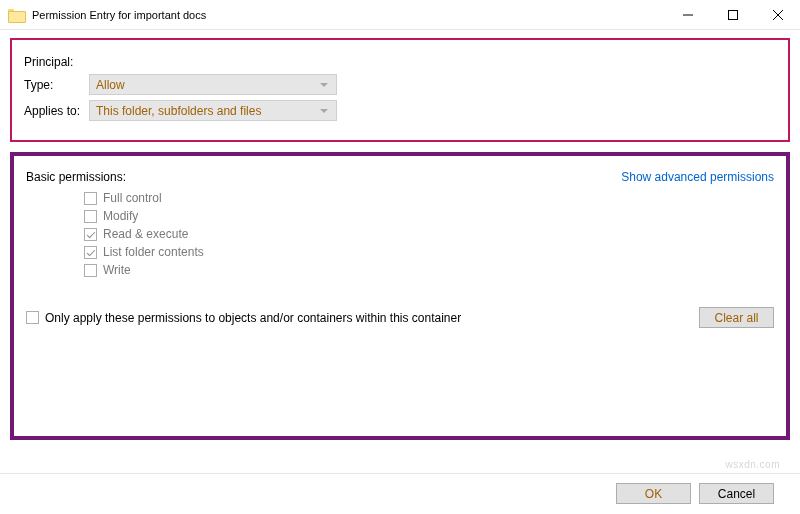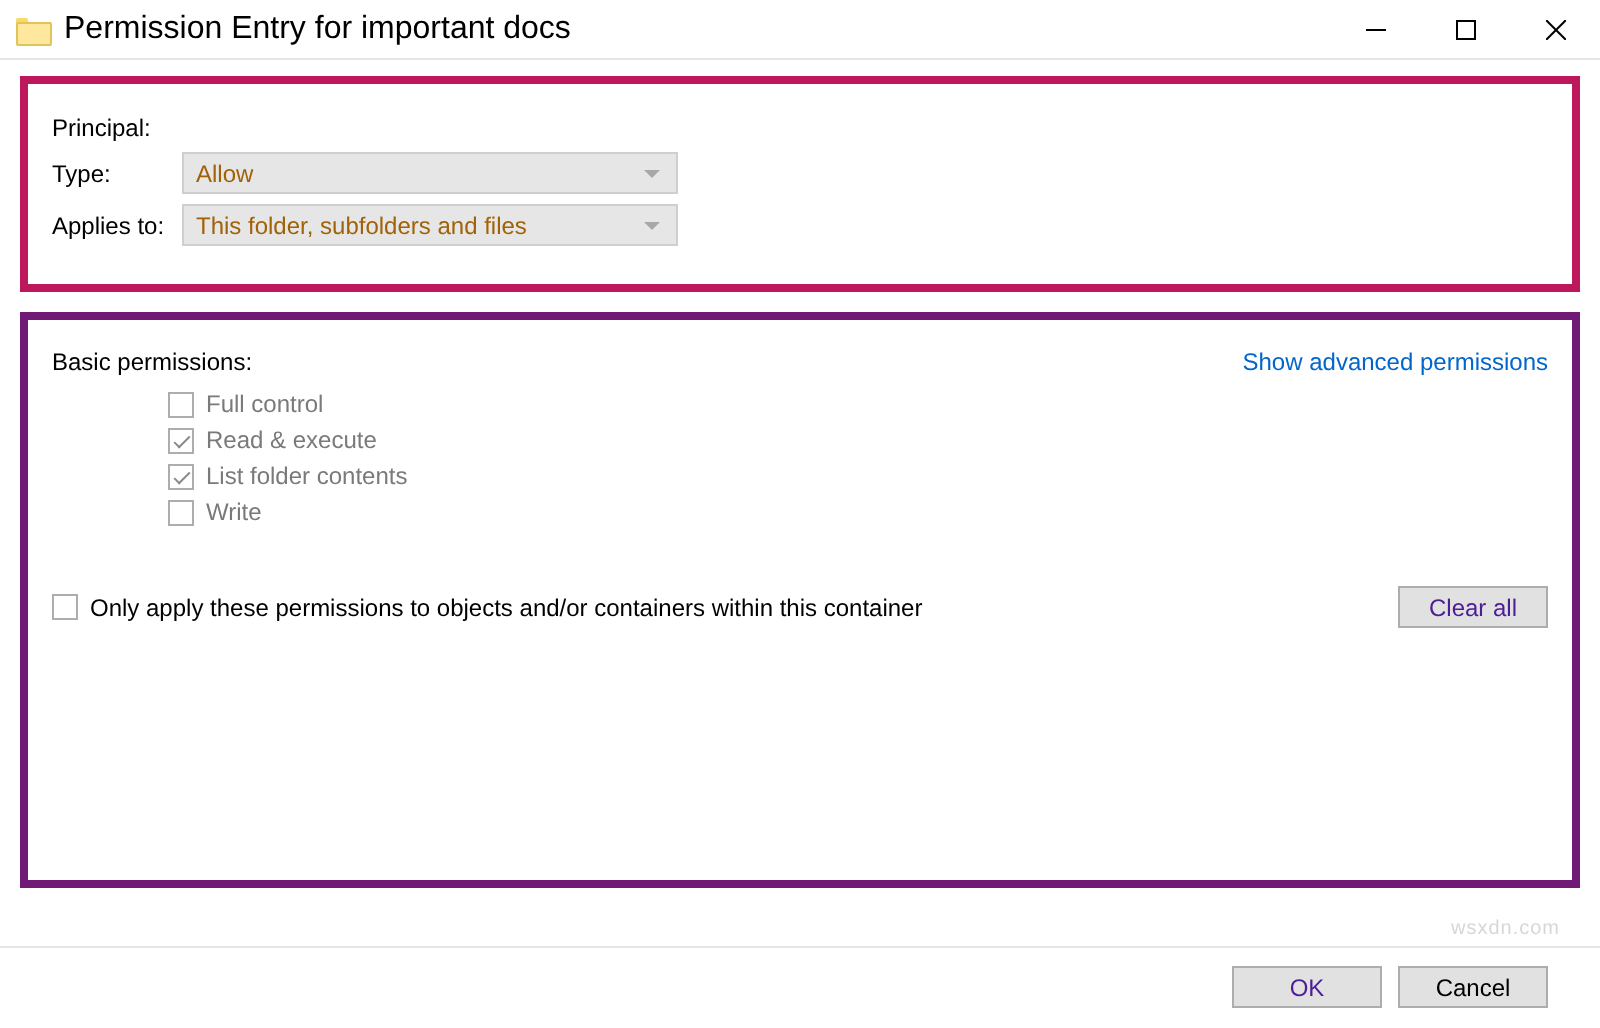--- a/index.html
+++ b/index.html
@@ -1,41 +1,41 @@
 <!DOCTYPE html>
 <html><head>
   <meta charset="utf-8">
   <style>
     * { box-sizing: border-box; font-family: "Segoe UI", Tahoma, sans-serif; }
     body { margin: 0; background: #fff; width: 800px; height: 514px; overflow: hidden; font-size: 12px; color: #000; }
     .titlebar { display: flex; align-items: center; height: 30px; padding: 0 0 0 8px; background: #fff; border-bottom: 1px solid #e5e5e5; }
     .titlebar .folder-icon { width: 16px; height: 12px; margin-right: 8px; position: relative; }
     .titlebar .folder-icon::before { content:""; position:absolute; left:0; top:0; width:6px; height:3px; background:#fdd869; border-radius:1px 1px 0 0;}
     .titlebar .folder-icon::after { content:""; position:absolute; left:0; top:2px; width:16px; height:10px; background:#ffe79e; border:1px solid #e0c458; border-radius:1px;}
-    .titlebar .title { flex: 1; font-size: 16px; }
+    .titlebar .title { flex: 1; font-size: 11px; }
     .sysbtns { display: flex; }
     .sysbtn { width: 45px; height: 30px; display:flex; align-items:center; justify-content:center; }
     .sysbtn svg { width: 10px; height: 10px; stroke:#000; stroke-width:1; fill:none; }
     .content { padding: 8px 10px; }
-    .panel { border: 4px solid #be185d; padding: 10px 12px 14px 12px; margin-bottom: 10px; }
+    .panel { border: 2px solid #be185d; padding: 10px 12px 14px 12px; margin-bottom: 10px; }
     .row { display:flex; align-items:center; margin: 5px 0; }
     .lbl { width: 65px; color:#000; }
     .principal-link { color:#0066cc; padding:2px 6px; border:2px solid #d51616; }
     .combo { width: 248px; height:21px; background:#e6e6e6; border:1px solid #cfcfcf; display:flex; align-items:center; padding:0 6px; color:#a16207; position:relative; }
     .combo::after { content:""; position:absolute; right:8px; top:8px; border-left:4px solid transparent; border-right:4px solid transparent; border-top:4px solid #a7a7a7;}
     .panel2 { border:4px solid #701a75; padding: 14px 12px 18px 12px; height: 288px; }
     .perm-head { display:flex; justify-content:space-between; margin-bottom:6px; }
     .show-adv { color:#0066cc; }
     .perm-list { margin-left: 58px; }
     .perm { display:flex; align-items:center; margin:1px 0; color:#7a7a7a; line-height:17px; }
     .chk { width:13px; height:13px; border:1px solid #adadad; margin-right:6px; background:#fff; display:flex; align-items:center; justify-content:center; }
     .chk.checked::after { content:""; width:7px; height:3px; border-left:1.5px solid #8a8a8a; border-bottom:1.5px solid #8a8a8a; transform:rotate(-45deg); margin-top:-2px; }
     .apply-row { display:flex; justify-content:space-between; align-items:center; margin-top:28px; }
     .apply-left { display:flex; align-items:flex-start; }
-    .btn { width:75px; height:21px; border:1px solid #adadad; background:#e1e1e1; color:#4c1d95; display:flex; align-items:center; justify-content:center; }
+    .btn { width:75px; height:21px; border:1px solid #adadad; background:#e1e1e1; color:#a16207; display:flex; align-items:center; justify-content:center; }
     .footer { position:absolute; right:26px; bottom:10px; display:flex; gap:8px; }
     .footer .btn.cancel { color:#000; }
     .divider { position:absolute; left:0; right:0; bottom:40px; height:1px; background:#e5e5e5; }
     .watermark { position:absolute; right:20px; bottom:44px; font-size:10px; color:#d7d7d7; letter-spacing:0.5px; }
   </style>
 </head>
 <body>
 
 <div class="titlebar">
   <span class="folder-icon"></span>
@@ -83,20 +83,24 @@
     <div class="perm-head">
       <span>Basic permissions:</span>
       <span class="show-adv">Show advanced permissions</span>
     </div>
     <div class="perm-list" id="perm-list">
         <div class="perm">
           <span class="chk"></span>
           <span>Full control</span>
         </div>
         <div class="perm">
+          <span class="chk"></span>
+          <span>Modify</span>
+        </div>
+        <div class="perm">
           <span class="chk checked"></span>
           <span>Read &amp; execute</span>
         </div>
         <div class="perm">
           <span class="chk checked"></span>
           <span>List folder contents</span>
         </div>
         <div class="perm">
           <span class="chk"></span>
           <span>Write</span>

